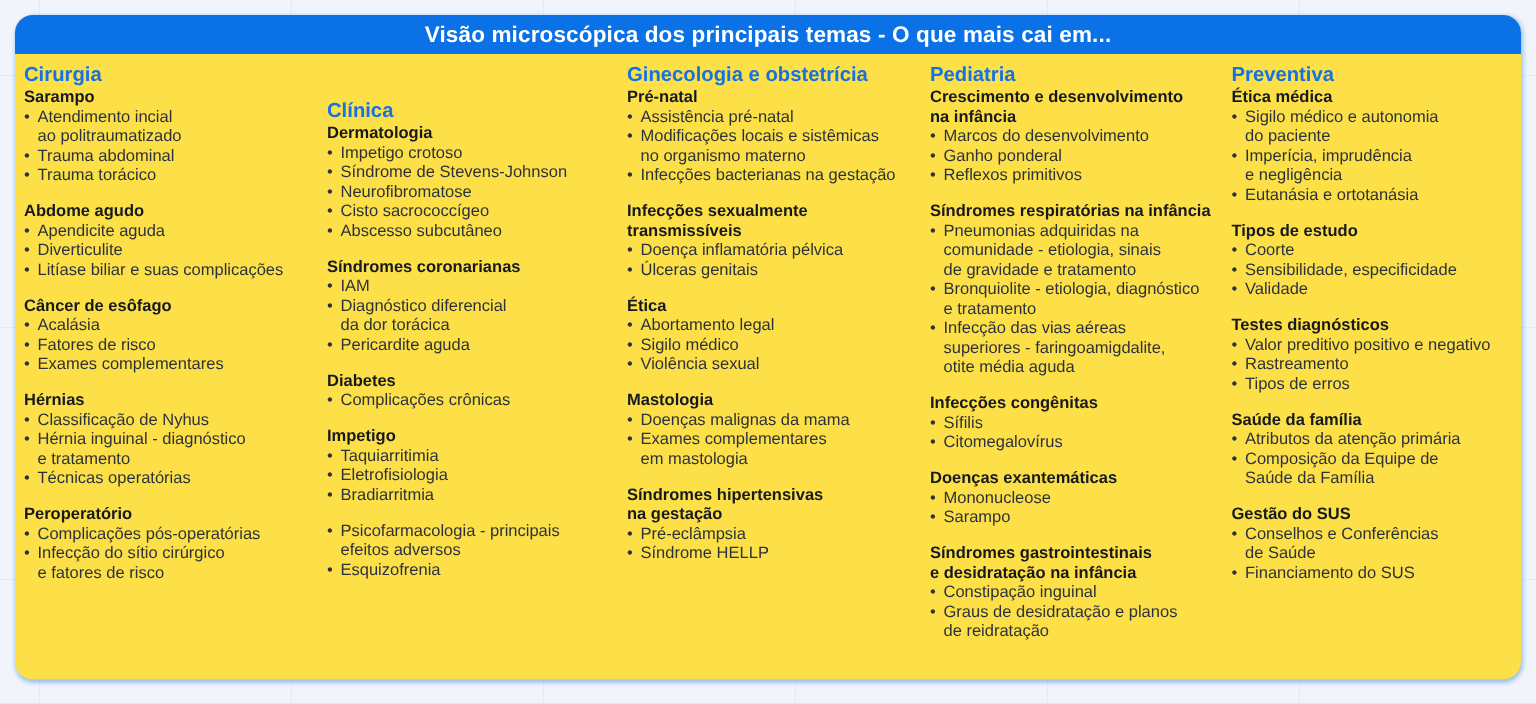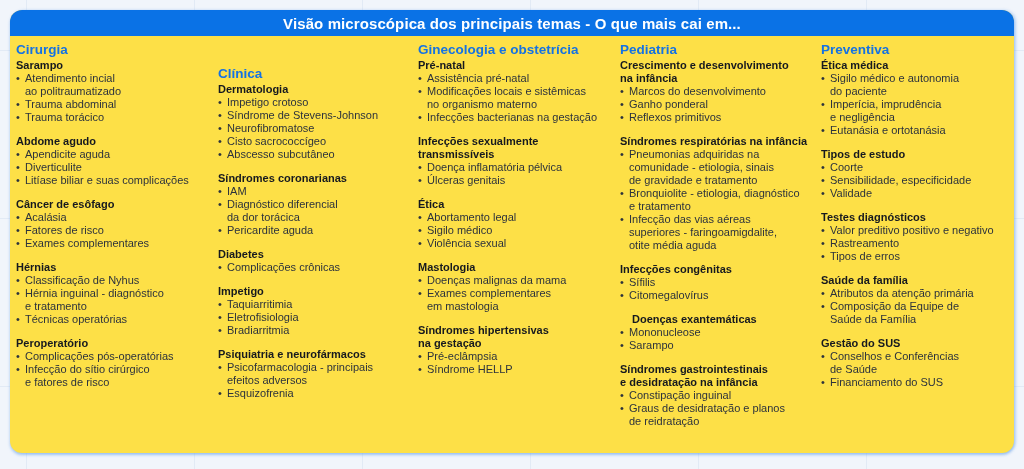--- a/index.html
+++ b/index.html
@@ -117,21 +117,20 @@
         </div>
         <div class="section">
           <div class="sec-title" style="white-space: pre-line;">Impetigo</div>
           <ul>
             <li>Taquiarritimia</li>
             <li>Eletrofisiologia</li>
             <li>Bradiarritmia</li>
           </ul>
         </div>
         <div class="section">
-          <div class="sec-title" style="white-space: pre-line;">Psiquiatria e neurofármacos</div>
           <ul>
             <li>Psicofarmacologia - principais
 efeitos adversos</li>
             <li>Esquizofrenia</li>
           </ul>
         </div>
       </div>
       <div class="col" style="left: 408px;">
         <div class="col-title">Ginecologia e obstetrícia</div>
         <div class="section">
@@ -201,21 +200,21 @@
           </ul>
         </div>
         <div class="section">
           <div class="sec-title" style="white-space: pre-line;">Infecções congênitas</div>
           <ul>
             <li>Sífilis</li>
             <li>Citomegalovírus</li>
           </ul>
         </div>
         <div class="section">
-          <div class="sec-title" style="white-space: pre-line; margin-left: 12px;">Doenças exantemáticas</div>
+          <div class="sec-title" style="white-space: pre-line;">Doenças exantemáticas</div>
           <ul>
             <li>Mononucleose</li>
             <li>Sarampo</li>
           </ul>
         </div>
         <div class="section">
           <div class="sec-title" style="white-space: pre-line;">Síndromes gastrointestinais
 e desidratação na infância</div>
           <ul>
             <li>Constipação inguinal</li>

